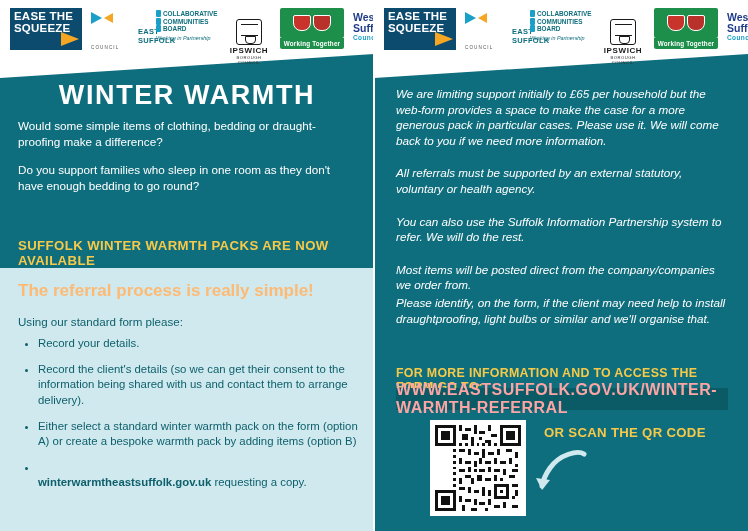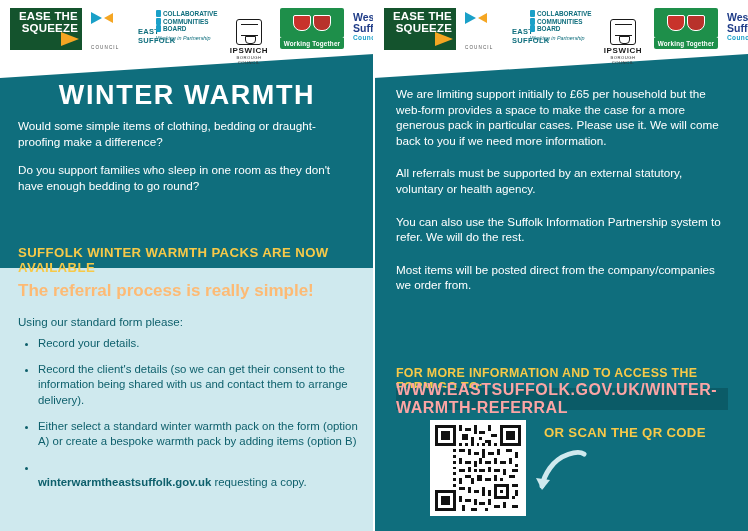--- a/index.html
+++ b/index.html
@@ -36,26 +36,25 @@
   }
   .logos {
     position: absolute; top: 8px; left: 10px;
     display: flex; align-items: flex-start; gap: 9px;
     z-index: 4;
   }
 
   
   .logo-ease {
     width: 72px; height: 42px;
-    background: #14532d;
+    background: #0c4a6e;
     color: #ffffff;
     position: relative;
     padding: 3px 4px 0 4px;
     line-height: 1.02;
-    text-align: right;
   }
   .logo-ease .l1, .logo-ease .l2, .logo-ease .l3 {
     font-weight: bold; font-size: 11.5px; letter-spacing: 0.2px;
     display: block;
   }
   .logo-ease .arrow {
     position: absolute; right: 3px; bottom: 4px;
     width: 0; height: 0;
     border-left: 18px solid #f5a623;
     border-top: 7px solid transparent;
@@ -156,21 +155,21 @@
   }
   .lp-body {
     position: absolute; left: 18px; top: 118px; width: 340px;
     color: #ffffff; z-index: 5;
   }
   .lp-body p {
     margin: 0 0 13px 0;
     font-size: 11.7px; line-height: 15.5px;
   }
   .lp-highlight {
-    position: absolute; left: 18px; top: 245px; width: 346px;
+    position: absolute; left: 18px; top: 238px; width: 346px;
     color: #f7c948;
     font-size: 13.2px; font-weight: bold; letter-spacing: 0.4px;
     z-index: 5;
   }
   .light-block {
     position: absolute; left: 0; top: 268px;
     width: 374px; height: 263px;
     background: #cfe9ee;
     z-index: 2;
   }
@@ -184,21 +183,21 @@
   .lb-list li {
     font-size: 11.4px; line-height: 15.2px; margin-bottom: 11px; color: #0d5f6b;
   }
   .em-link { font-weight: bold; }
 
   
   .rp-body {
     position: absolute; left: 22px; top: 86px; width: 332px;
     color: #ffffff; z-index: 5;
   }
-  .rp-body p { margin: 0 0 17px 0; font-size: 11.7px; line-height: 15.6px; }
+  .rp-body p { margin: 0 0 17px 0; font-size: 11.7px; line-height: 15.6px; font-style: italic; }
   .rp-body p.tight { margin-bottom: 2px; }
   .rp-cta {
     position: absolute; left: 22px; top: 366px; width: 340px;
     color: #f7c948; font-size: 12.4px; font-weight: bold; letter-spacing: 0.3px;
     z-index: 5;
   }
   .url-box {
     position: absolute; left: 22px; top: 388px;
     width: 332px; height: 22px;
     background: #0b5b67;
@@ -371,20 +370,21 @@
         <div class="ws-name">West Suffolk</div>
         <div class="ws-sub">Council</div>
       </div>
     </div>
 
     <div class="rp-body">
       <p>We are limiting support initially to £65 per household but the web-form provides a space to make the case for a more generous pack in particular cases. Please use it. We will come back to you if we need more information.</p>
       <p>All referrals must be supported by an external statutory, voluntary or health agency.</p>
       <p>You can also use the Suffolk Information Partnership system to refer. We will do the rest.</p>
       <p class="tight">Most items will be posted direct from the company/companies we order from.</p>
+      <p>Please identify, on the form, if the client may need help to install draughtproofing, light bulbs or similar and we'll organise that.</p>
     </div>
 
     <div class="rp-cta">FOR MORE INFORMATION AND TO ACCESS THE FORM GO TO:</div>
 
     <div class="url-box">
       <span>WWW.EASTSUFFOLK.GOV.UK/WINTER-WARMTH-REFERRAL</span>
     </div>
 
     <div class="qr">
       <svg width="86" height="86" viewBox="0 0 29 29" shape-rendering="crispEdges">

